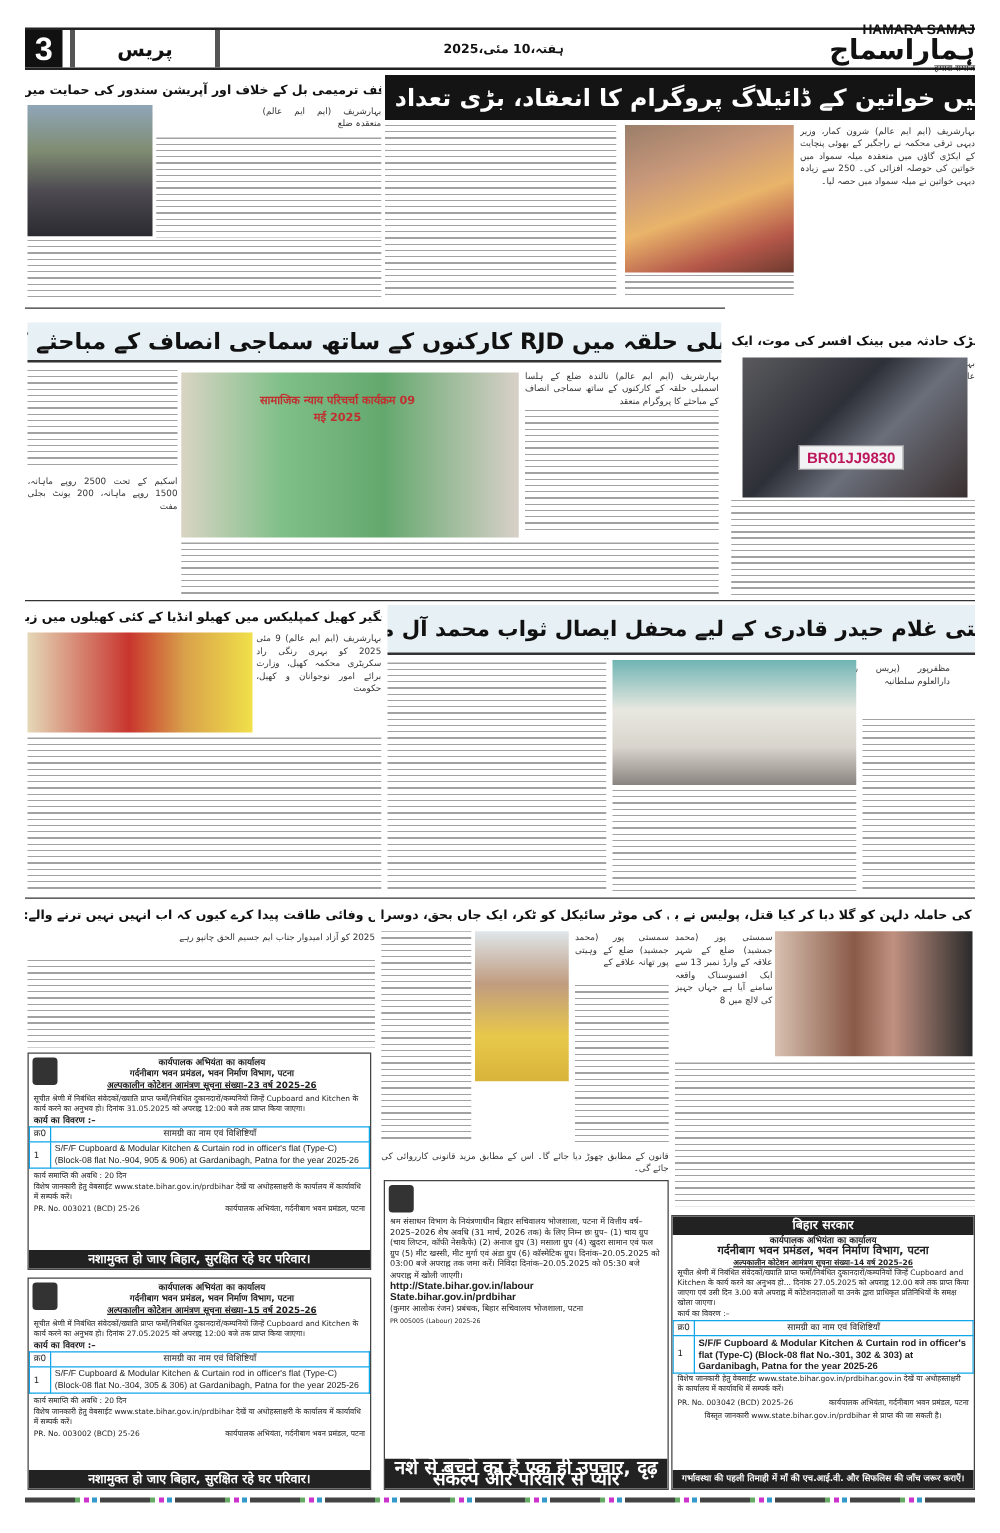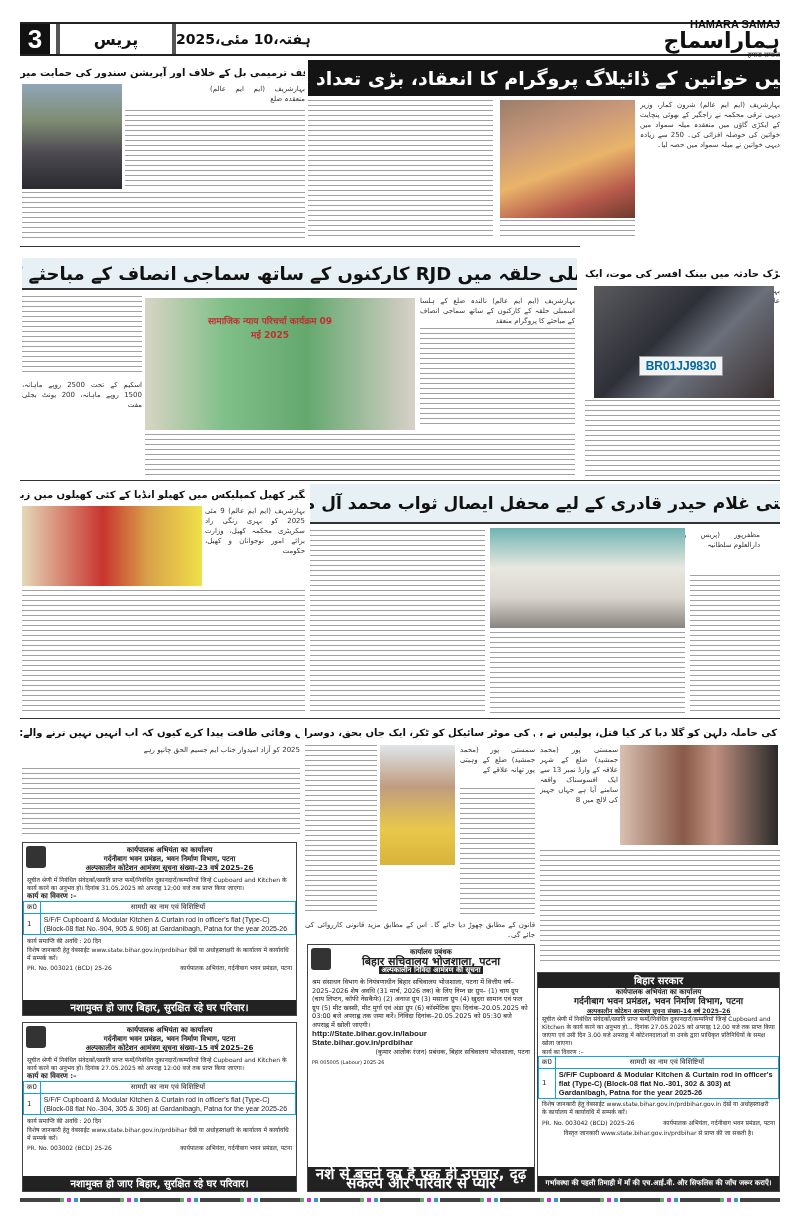--- a/index.html
+++ b/index.html
@@ -1,21 +1,21 @@
 <!DOCTYPE html>
 <html><head>
 <meta charset="utf-8">
 <style>
 *{box-sizing:border-box;margin:0;padding:0}
 body{width:800px;height:1226px;background:#fff;font-family:"DejaVu Sans",sans-serif;position:relative;overflow:hidden;color:#111}
 .abs{position:absolute}
 .masthead{left:20px;top:22px;width:760px;height:34px;border-top:2px solid #222;border-bottom:2px solid #222;display:flex;align-items:center}
 .pgnum{width:30px;height:30px;background:#111;color:#fff;font-weight:bold;font-size:26px;display:flex;align-items:center;justify-content:center;font-family:"Liberation Sans",sans-serif}
 .section{width:120px;height:30px;border-left:4px solid #555;border-right:4px solid #555;margin-left:6px;display:flex;align-items:center;justify-content:center;font-size:16px;font-weight:bold}
-.dateline{flex:1;text-align:left;font-size:14px;font-weight:bold}
+.dateline{flex:1;text-align:center;font-size:10px;font-weight:bold}
 .logo{width:150px;text-align:right;line-height:1}
 .logo .en{font-family:"Liberation Sans",sans-serif;font-weight:bold;font-size:11px}
 .logo .ur{font-size:22px;font-weight:bold}
 .logo .hi{font-size:7px}
 .hl{direction:rtl;font-weight:bold;overflow:hidden;white-space:nowrap;display:flex;align-items:center;justify-content:center}
 .hl-dark{background:#141414;color:#fff}
 .hl-light{background:#e7f0f5;color:#111;border-bottom:2px solid #333}
 .hl-plain{color:#111}
 .text{direction:rtl;font-size:7px;line-height:10px;color:#333;text-align:justify;overflow:hidden}
 .text::before{content:"";}
@@ -63,21 +63,21 @@
 <div class="abs photo" style="left:145px;top:298px;width:270px;height:132px;background:linear-gradient(90deg,#d9d4c4 0%,#7fbf88 30%,#64a86e 60%,#d8d0c8 100%)">
   <div style="position:absolute;left:60px;top:16px;width:130px;font-size:9px;color:#c03030;font-weight:bold;text-align:center;line-height:14px">सामाजिक न्याय परिचर्चा कार्यक्रम 09 मई 2025</div>
 </div>
 <div class="abs lines" style="left:22px;top:296px;width:120px;height:80px"></div>
 <div class="abs text" style="left:22px;top:380px;width:120px;height:50px">اسکیم کے تحت 2500 روپے ماہانہ، 1500 روپے ماہانہ، 200 یونٹ بجلی مفت</div>
 <div class="abs lines" style="left:145px;top:434px;width:430px;height:42px"></div>
 
 <div class="abs hl hl-plain" style="left:585px;top:264px;width:195px;height:18px;font-size:10px">نالندہ میں سڑک حادثہ میں بینک افسر کی موت، ایک شدید زخمی</div>
 <div class="abs text" style="left:720px;top:286px;width:60px;height:20px">بہارشریف (ایم ایم عالم) نالندہ ضلع کے</div>
 <div class="abs photo" style="left:594px;top:286px;width:180px;height:112px;background:linear-gradient(135deg,#5a5a5e 0%,#2e3038 40%,#6a6f7a 60%,#3a3030 100%)">
-  <div style="position:absolute;left:45px;top:70px;width:84px;height:20px;background:#f2f3f5;border:1px solid #999;font-family:'Liberation Sans',sans-serif;font-size:12px;font-weight:bold;color:#0369a1;display:flex;align-items:center;justify-content:center">BR01JJ9830</div>
+  <div style="position:absolute;left:45px;top:70px;width:84px;height:20px;background:#f2f3f5;border:1px solid #999;font-family:'Liberation Sans',sans-serif;font-size:12px;font-weight:bold;color:#be185d;display:flex;align-items:center;justify-content:center">BR01JJ9830</div>
 </div>
 <div class="abs lines" style="left:585px;top:400px;width:195px;height:78px"></div>
 
 <div class="abs divider" style="left:20px;top:480px;width:760px;height:1px"></div>
 
 <div class="abs hl hl-plain" style="left:20px;top:484px;width:285px;height:20px;font-size:10px">نالندہ: راجگیر کھیل کمپلیکس میں کھیلو انڈیا کے کئی کھیلوں میں زبردست ٹکر</div>
 <div class="abs photo" style="left:22px;top:506px;width:180px;height:80px;background:linear-gradient(90deg,#e5d8b8 0%,#c8352e 45%,#d9a14a 70%,#f0e04a 100%)"></div>
 <div class="abs text" style="left:205px;top:506px;width:100px;height:80px">بہارشریف (ایم ایم عالم) 9 مئی 2025 کو بہری رنگی راد سکریٹری محکمہ کھیل، وزارت برائے امور نوجوانان و کھیل، حکومت</div>
 <div class="abs lines" style="left:22px;top:590px;width:283px;height:125px"></div>
 
@@ -166,30 +166,25 @@
   <div style="display:flex;justify-content:space-between;padding:1px 4px;font-size:6px">
     <span>PR. No. 003002 (BCD) 25-26</span>
     <span>कार्यपालक अभियंता, गर्दनीबाग भवन प्रमंडल, पटना</span>
   </div>
   <div class="banner" style="position:absolute;bottom:0;left:0;right:0">नशामुक्त हो जाए बिहार, सुरक्षित रहे घर परिवार।</div>
 </div>
 
 <div class="abs ad" style="left:307px;top:944px;width:228px;height:248px">
   <div style="display:flex;padding:3px">
     <div style="width:20px;height:22px;background:#333;border-radius:3px"></div>
-    <div style="flex:1">
-      <div class="title">कार्यालय प्रबंधक</div>
-      <div class="title" style="font-size:11px">बिहार सचिवालय भोजशाला, पटना</div>
-      <div class="title"><span style="background:#222;color:#fff;padding:0 3px">अल्पकालीन निविदा आमंत्रण की सूचना</span></div>
-    </div>
   </div>
   <div style="padding:0 4px;font-size:6.5px;line-height:8.5px">श्रम संसाधन विभाग के नियंत्रणाधीन बिहार सचिवालय भोजशाला, पटना में वित्तीय वर्ष–2025–2026 शेष अवधि (31 मार्च, 2026 तक) के लिए निम्न छः ग्रुप– (1) चाय ग्रुप (चाय लिप्टन, कॉफी नेसकैफे) (2) अनाज ग्रुप (3) मसाला ग्रुप (4) खुदरा सामान एवं फल ग्रुप (5) मीट खस्सी, मीट मुर्गा एवं अंडा ग्रुप (6) कॉस्मेटिक ग्रुप। दिनांक–20.05.2025 को 03:00 बजे अपराह्न तक जमा करें। निविदा दिनांक–20.05.2025 को 05:30 बजे अपराह्न में खोली जाएगी।</div>
   <div style="padding:0 4px;font-weight:bold;font-family:'Liberation Sans',sans-serif;font-size:8px">http://State.bihar.gov.in/labour</div>
   <div style="padding:0 4px;font-weight:bold;font-family:'Liberation Sans',sans-serif;font-size:8px">State.bihar.gov.in/prdbihar</div>
-  <div style="padding:1px 4px;text-align:right;font-size:6.5px">(कुमार आलोक रंजन) प्रबंधक, बिहार सचिवालय भोजशाला, पटना</div>
+  <div style="padding:1px 4px;text-align:left;font-size:6.5px">(कुमार आलोक रंजन) प्रबंधक, बिहार सचिवालय भोजशाला, पटना</div>
   <div style="padding:0 4px;font-size:5px">PR 005005 (Labour) 2025-26</div>
   <div class="banner" style="position:absolute;bottom:0;left:0;right:0;font-size:15px">नशे से बचने का है एक ही उपचार, दृढ़ संकल्प और परिवार से प्यार</div>
 </div>
 
 <div class="abs ad" style="left:537px;top:972px;width:243px;height:220px">
   <div class="banner">बिहार सरकार</div>
   <div class="title">कार्यपालक अभियंता का कार्यालय</div>
   <div class="title" style="font-size:9px">गर्दनीबाग भवन प्रमंडल, भवन निर्माण विभाग, पटना</div>
   <div class="title" style="text-decoration:underline;font-size:6px">अल्पकालीन कोटेशन आमंत्रण सूचना संख्या–14 वर्ष 2025–26</div>
   <div style="padding:0 4px;font-size:6px;line-height:8px">सूचीत श्रेणी में निबंधित संवेदकों/ख्याति प्राप्त फर्मों/निबंधित दुकानदारों/कम्पनियों जिन्हें Cupboard and Kitchen के कार्य करने का अनुभव हो... दिनांक 27.05.2025 को अपराह्न 12.00 बजे तक प्राप्त किया जाएगा एवं उसी दिन 3.00 बजे अपराह्न में कोटेशनदाताओं या उनके द्वारा प्राधिकृत प्रतिनिधियों के समक्ष खोला जाएगा।</div>

